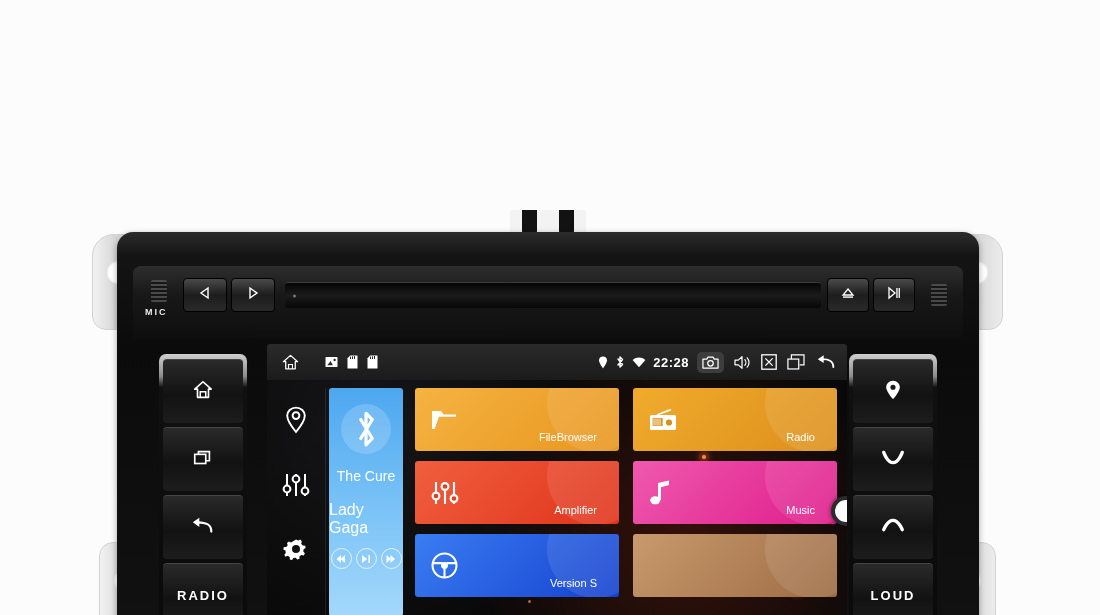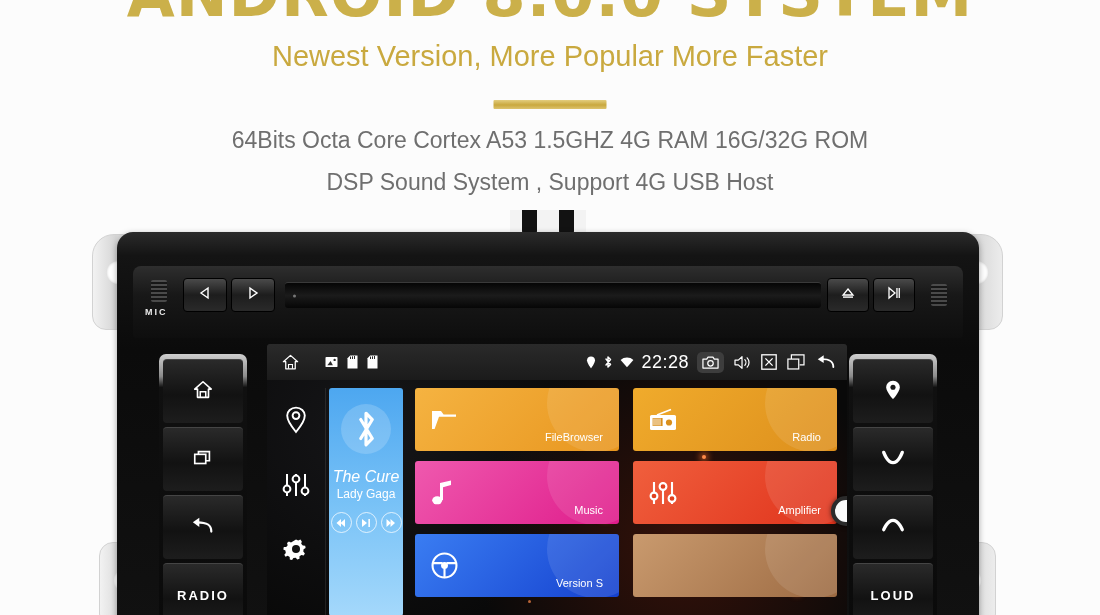--- a/index.html
+++ b/index.html
@@ -145,21 +145,21 @@
   .spark { position:absolute; border-radius:50%; background:#ff8a4a; pointer-events:none; }
 
   .statusbar {
     position: absolute; left: 0; top: 0; width: 100%; height: 36px;
     background: linear-gradient(to bottom, #2a2a2a, #1b1b1b);
     display: flex; align-items: center; z-index: 4;
   }
   .sb-left { display:flex; align-items:center; gap:9px; padding-left:14px; }
   .sb-mid { display:flex; align-items:center; gap:7px; margin-left:auto; }
   .sb-right { display:flex; align-items:center; gap:10px; padding-right:10px; padding-left:8px; }
-  .sb-time { color:#fff; font-size:18px; font-weight:normal; letter-spacing:.5px; }
+  .sb-time { color:#fff; font-size:13px; font-weight:bold; letter-spacing:.5px; }
   .sb-icn { color:#fff; display:flex; align-items:center; justify-content:center; }
   .sb-cap {
     background:#3d3d3d; border-radius:5px; padding:3px 5px; display:flex;
   }
 
   .side-rail {
     position: absolute; left: 0; top: 36px; width: 58px; bottom: 0;
     display: flex; flex-direction: column; align-items: center;
     gap: 34px; padding-top: 26px; z-index: 3;
   }
@@ -173,22 +173,22 @@
     position: absolute; left: 62px; top: 44px; width: 74px; height: 228px;
     background: linear-gradient(to bottom, #4da7f0 0%, #7cc4f7 55%, #a4d8fb 100%);
     border-radius: 3px; z-index: 3;
     display:flex; flex-direction:column; align-items:center;
   }
   .bt-orb {
     margin-top: 16px; width: 50px; height: 50px; border-radius: 50%;
     background: rgba(255,255,255,.18);
     display:flex; align-items:center; justify-content:center;
   }
-  .mc-title { margin-top: 14px; color:#fff; font-size:16px;font-style:italic; }
-  .mc-artist { margin-top: 1px; color:#fff; font-size:12px; }
+  .mc-title { margin-top: 14px; color:#fff; font-size:14px; }
+  .mc-artist { margin-top: 17px; color:#fff; font-size:16px; }
   .mc-ctrls { margin-top: 11px; display:flex; gap:4px; }
   .mc-btn {
     width:21px;height:21px;border-radius:50%;
     border:1px solid rgba(255,255,255,.75);
     display:flex;align-items:center;justify-content:center;color:#fff;
   }
 
   .tiles {
     position:absolute; left:148px; top:44px; right:10px; bottom:0;
     display:grid; grid-template-columns: 1fr 1fr;
@@ -198,21 +198,21 @@
     position:relative; border-radius:3px; overflow:hidden;
     display:flex; align-items:center;
   }
   .tile::after{
     content:""; position:absolute; right:-26px; top:-34px;
     width:98px;height:98px;border-radius:50%;
     background:rgba(255,255,255,.10);
   }
   .tile .t-icn { margin-left:16px; color:#fff; display:flex; z-index:2; }
   .tile .t-lbl {
-    position:absolute; right:16px; bottom:8px; color:#fff; font-size:11px; z-index:2;
+    position:absolute; right:22px; bottom:8px; color:#fff; font-size:11px; z-index:2;
   }
 
   .knob {
     position:absolute; right:-14px; top:152px; width:30px; height:30px;
     border-radius:50%; background:#fafafa;
     border:4px solid #2b2b2b; z-index:6;
     box-shadow:0 0 5px rgba(0,0,0,.6);
   }
 
   
@@ -230,27 +230,20 @@
     display:flex; align-items:center; justify-content:center;
     color:#fff; font-size:13px; font-weight:bold; letter-spacing:2px;
     border-top:1px solid #454545;
   }
 </style>
 </head>
 <body>
 
 <div class="page">
 
-  <div class="hero">
-    <div class="hero-title">ANDROID 8.0.0 SYSTEM</div>
-    <div class="hero-sub">Newest Version, More Popular More Faster</div>
-    <div class="hero-rule"></div>
-    <div class="hero-spec l1">64Bits Octa Core Cortex A53 1.5GHZ 4G RAM 16G/32G ROM</div>
-    <div class="hero-spec l2">DSP Sound System , Support 4G USB Host</div>
-  </div>
 
   <div class="wm wm-a">SDAR</div>
   <div class="wm wm-b">TECHNOLOGY CO., LTD</div>
 
   <div class="unit">
     <div class="tab-top">
       <div class="prong p1"></div>
         <div class="prong p2"></div>
     </div>
     <div class="bracket bl"></div>
@@ -533,44 +526,44 @@
                     <line x1="7" y1="10.5" x2="7" y2="17.5"></line>
                   <line x1="9" y1="10.5" x2="9" y2="17.5"></line>
                     <line x1="11" y1="10.5" x2="11" y2="17.5"></line>
                 </g>
                 <circle cx="20" cy="14.5" r="3.1" fill="#d98f1c"></circle>
               </svg>
             </span>
             <span class="t-lbl">Radio</span>
           </div>
 
-          <div class="tile" style="background:linear-gradient(135deg,#ef59ae,#df1c8b)">
-            <span class="t-icn">
-              <svg width="24" height="26" viewBox="0 0 24 26">
-                <path d="M9 20 V3 L20 0.5 V5 L12 7.2 V20 Z" fill="#fff"></path>
-                <ellipse cx="6.2" cy="20.3" rx="5" ry="4" fill="#fff"></ellipse>
-              </svg>
-            </span>
-            <span class="t-lbl">Music</span>
-          </div>
-
           <div class="tile" style="background:linear-gradient(135deg,#f05f3d,#e0331c)">
             <span class="t-icn">
               <svg width="28" height="26" viewBox="0 0 28 26">
                 <line x1="5" y1="2" x2="5" y2="24" stroke="#fff" stroke-width="2.1"></line>
                 <line x1="14" y1="2" x2="14" y2="24" stroke="#fff" stroke-width="2.1"></line>
                 <line x1="23" y1="2" x2="23" y2="24" stroke="#fff" stroke-width="2.1"></line>
                 <circle cx="5" cy="16" r="3.4" fill="#e0401f" stroke="#fff" stroke-width="2.1"></circle>
                 <circle cx="14" cy="6.5" r="3.4" fill="#e0401f" stroke="#fff" stroke-width="2.1"></circle>
                 <circle cx="23" cy="18.5" r="3.4" fill="#e0401f" stroke="#fff" stroke-width="2.1"></circle>
               </svg>
             </span>
             <span class="t-lbl">Amplifier</span>
           </div>
 
+          <div class="tile" style="background:linear-gradient(135deg,#ef59ae,#df1c8b)">
+            <span class="t-icn">
+              <svg width="24" height="26" viewBox="0 0 24 26">
+                <path d="M9 20 V3 L20 0.5 V5 L12 7.2 V20 Z" fill="#fff"></path>
+                <ellipse cx="6.2" cy="20.3" rx="5" ry="4" fill="#fff"></ellipse>
+              </svg>
+            </span>
+            <span class="t-lbl">Music</span>
+          </div>
+
           <div class="tile" style="background:linear-gradient(135deg,#3a7df2,#1541cf)">
             <span class="t-icn">
               <svg width="27" height="27" viewBox="0 0 28 28">
                 <circle cx="14" cy="14" r="12.4" fill="none" stroke="#fff" stroke-width="2.2"></circle>
                 <circle cx="14" cy="14" r="3.6" fill="#fff"></circle>
                 <path d="M2.6 11.5 h8.4 M25.4 11.5 h-8.4 M14 17.6 V26" stroke="#fff" stroke-width="2.2" stroke-linecap="round"></path>
               </svg>
             </span>
             <span class="t-lbl">Version S</span>
           </div>

